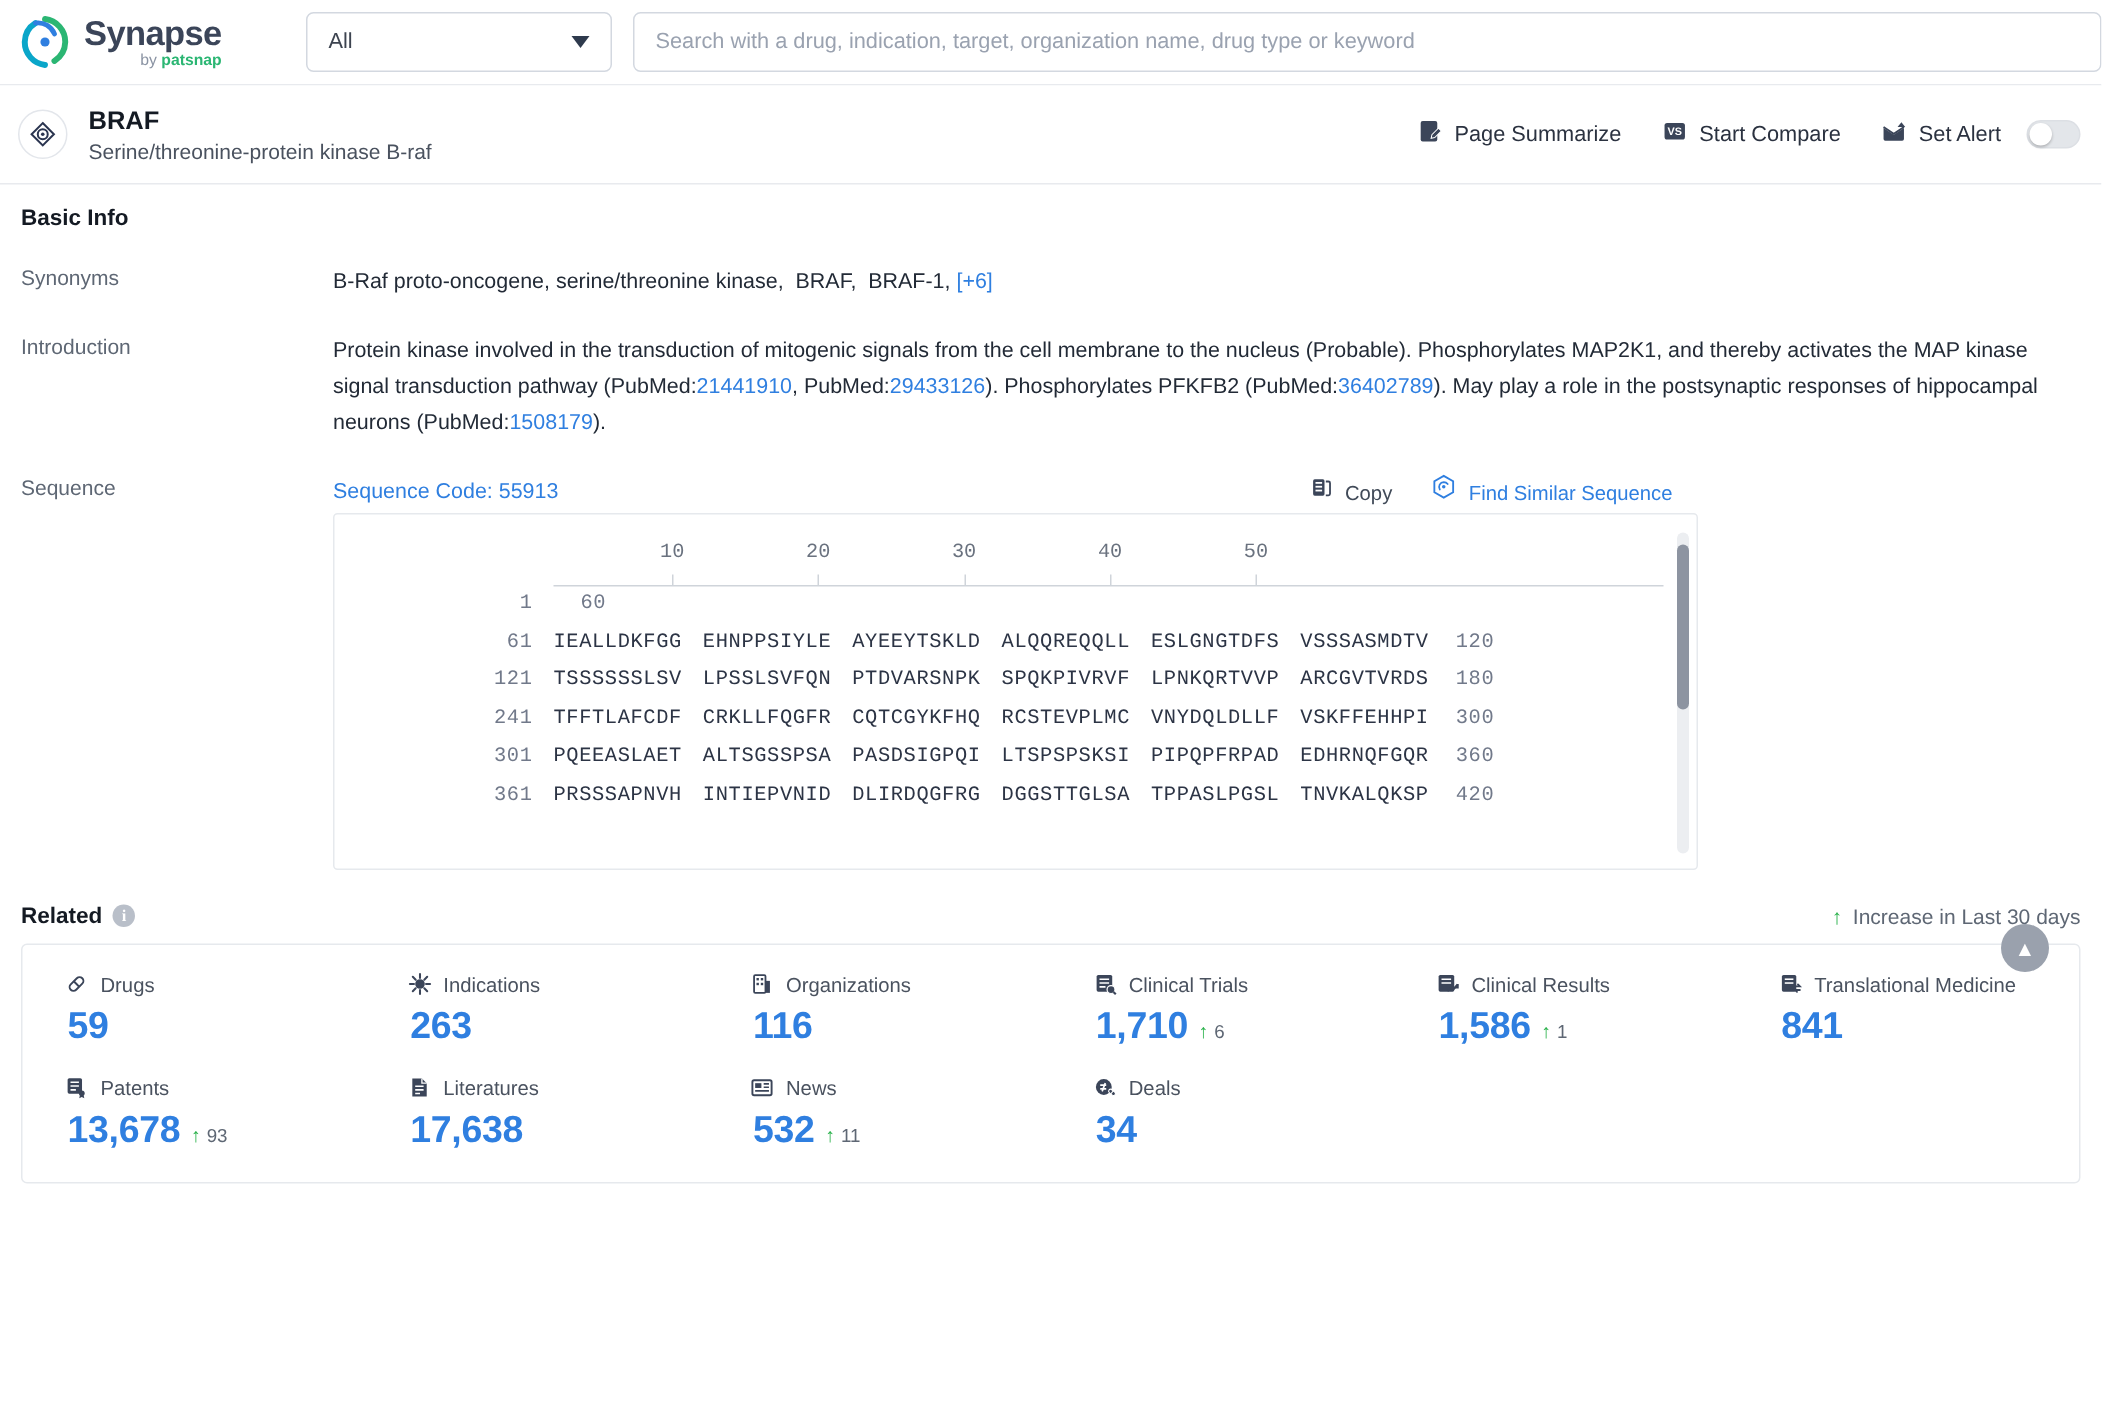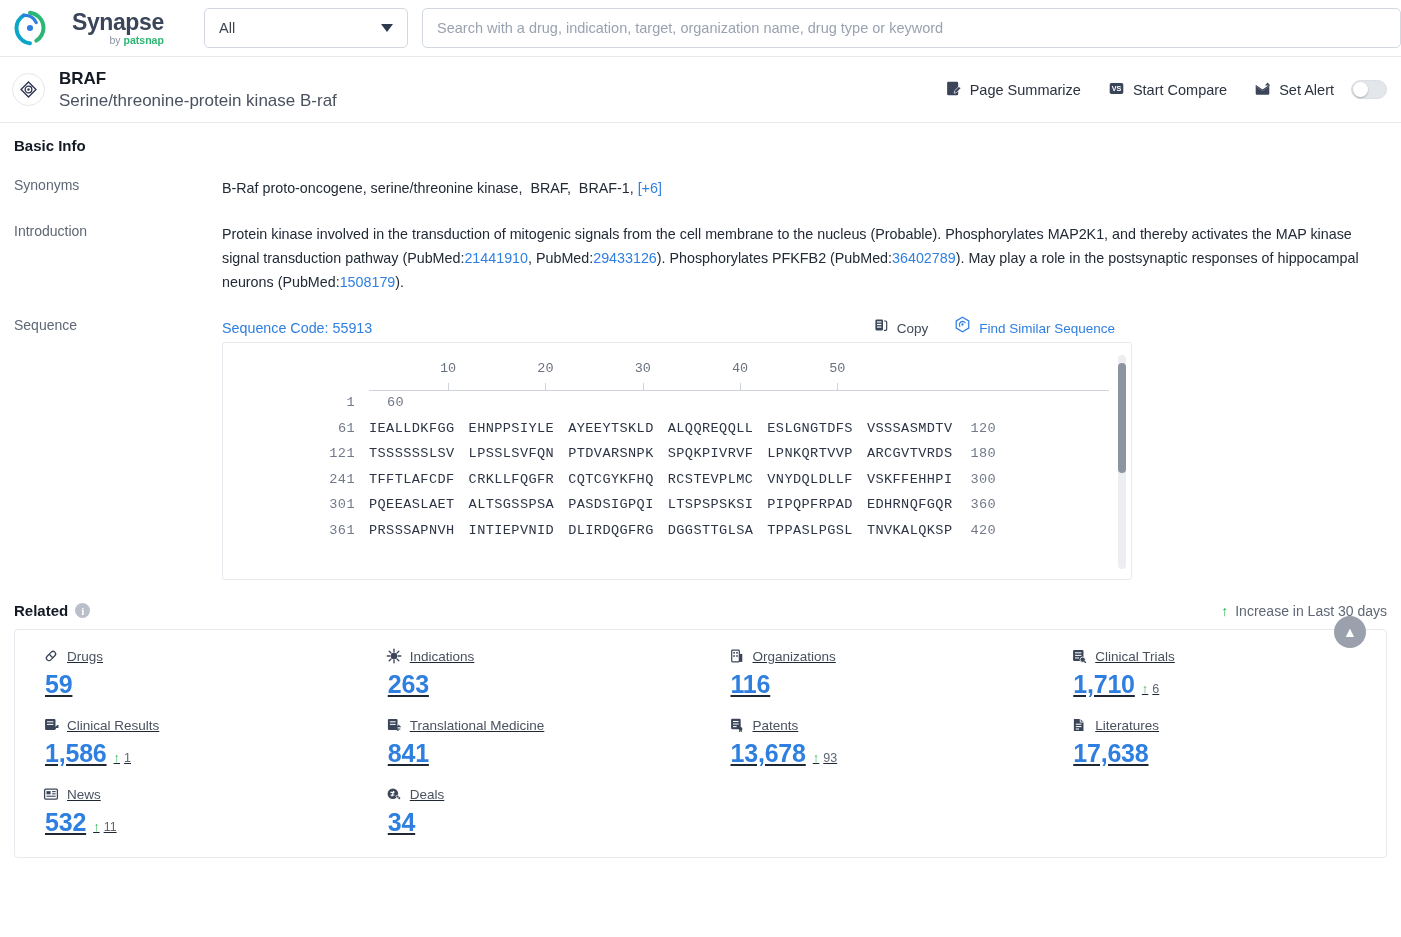--- a/index.html
+++ b/index.html
@@ -12,21 +12,21 @@
   }
 
   
   .topbar {
     height: 57px;
     display: flex; align-items: center;
     border-bottom: 1px solid #e8eaee;
     background: #fff;
     padding-left: 12px;
   }
-  .logo-wrap { display: flex; align-items: center; gap: 24px; width: 182px; }
+  .logo-wrap { display: flex; align-items: center; gap: 8px; width: 182px; }
   .logo-mark { width: 36px; height: 36px; flex: 0 0 36px; }
   .logo-text { line-height: 1; }
   .logo-title {
     font-size: 23px; font-weight: bold; color: #3b4559;
     letter-spacing: -0.4px; display: block;
   }
   .logo-sub {
     font-size: 10.5px; display: block; text-align: right;
     margin-top: 1px; color: #3b4559; font-weight: bold;
   }
@@ -69,21 +69,21 @@
     background: #fff;
   }
   .entity-icon {
     width: 33px; height: 33px; border-radius: 50%;
     border: 1px solid #e3e6eb;
     display: flex; align-items: center; justify-content: center;
     margin-right: 14px; flex: 0 0 33px;
   }
   .entity-titles { flex: 1; }
   .entity-name { font-size: 17px; font-weight: bold; color: #141a23; line-height: 1.25; }
-  .entity-desc { font-size: 17px; color: #4a525f; margin-top: 1px; }
+  .entity-desc { font-size: 14px; color: #4a525f; margin-top: 1px; }
   .head-actions { display: flex; align-items: center; gap: 27px; }
   .head-action {
     display: flex; align-items: center; gap: 8px;
     font-size: 14.5px; color: #2b3240; cursor: pointer;
   }
   .toggle {
     width: 36px; height: 19px; border-radius: 10px;
     background: #e3e6ea; border: 1px solid #dcdfe4;
     position: relative; margin-left: 9px; cursor: pointer; flex: 0 0 36px;
   }
@@ -175,23 +175,22 @@
     font-family: "Liberation Serif", serif;
   }
 
   .related-card {
     margin-top: 10px;
     border: 1px solid #e6e9ed; border-radius: 4px;
     background: #fff; padding: 18px 0 20px 0;
     position: relative;
   }
   .metric-grid {
-    display: grid; grid-template-columns: repeat(4, 1fr);
+    display: grid; grid-template-columns: repeat(6, 1fr);
     row-gap: 18px;
-    text-decoration: underline;
   }
   .metric { padding-left: 28px; }
   .metric-label {
     display: flex; align-items: center; gap: 8px;
     font-size: 13.5px; color: #4a525f;
   }
   .metric-value {
     margin-top: 6px;
     display: flex; align-items: baseline; gap: 7px;
     padding-left: 2px;

